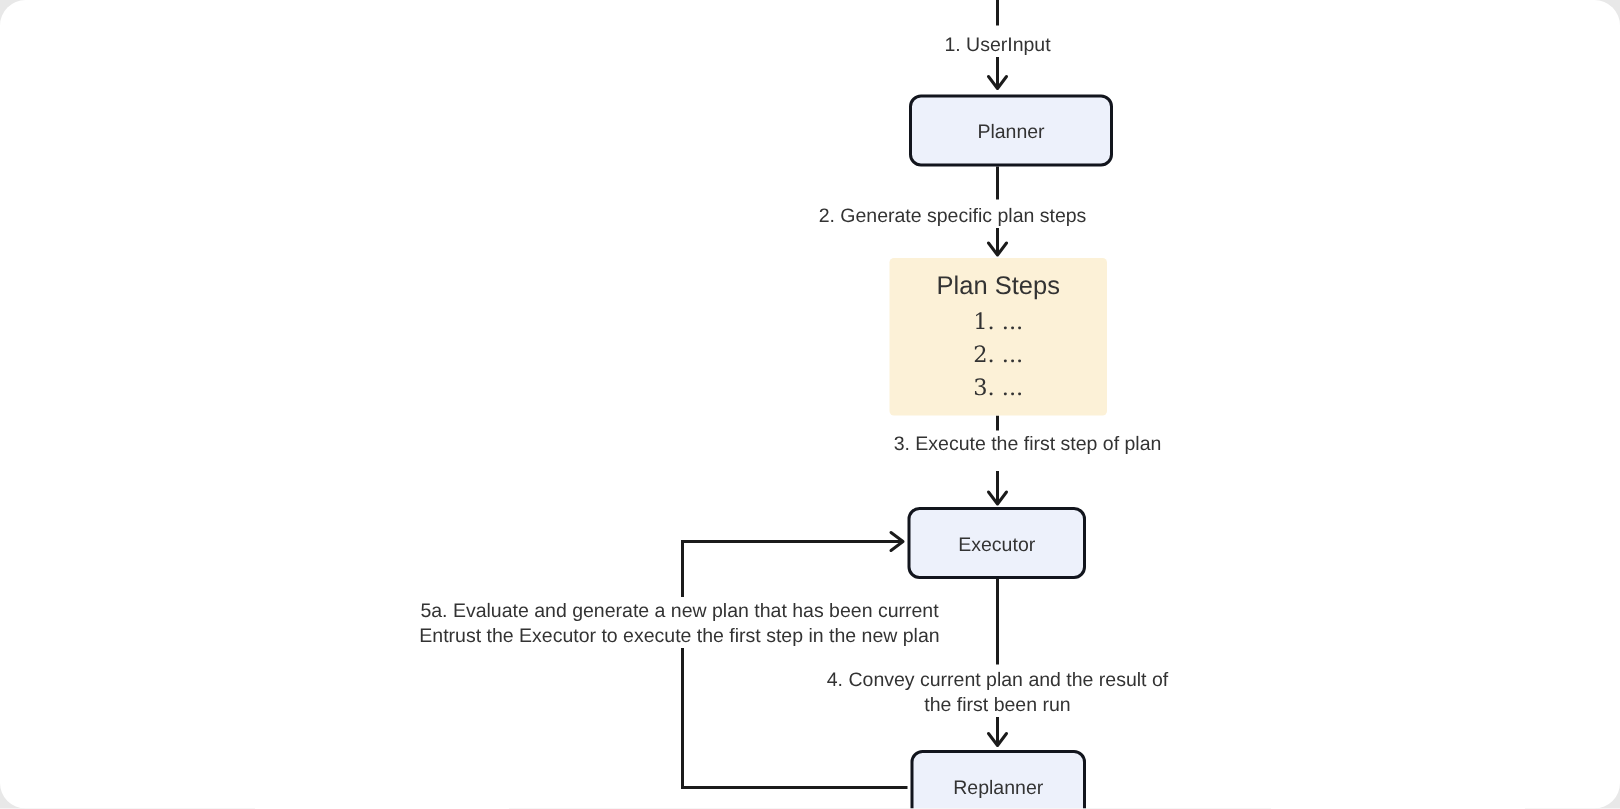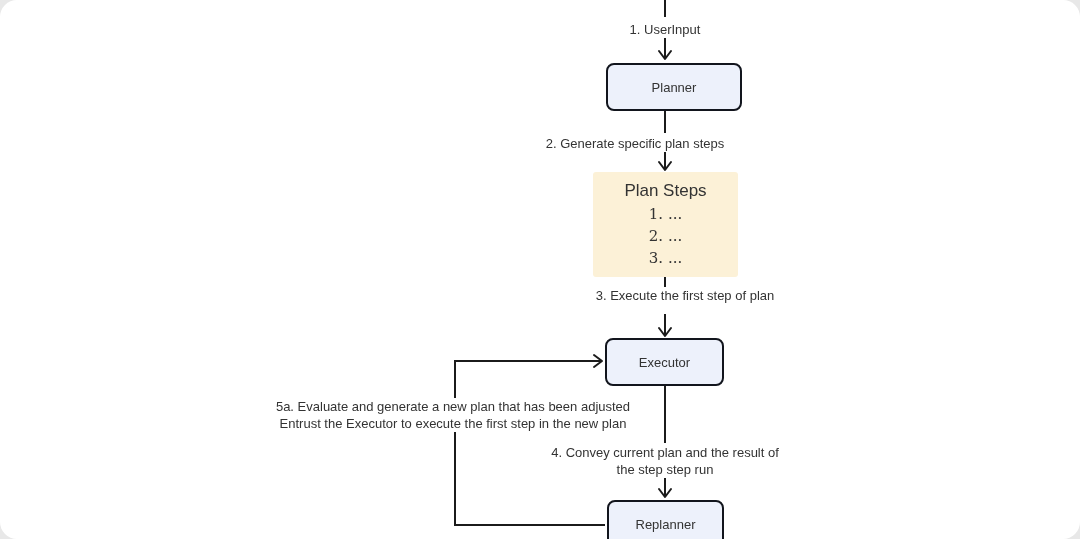--- a/index.html
+++ b/index.html
@@ -115,26 +115,26 @@
     <div class="note-item">3. ...</div>
   </div>
 
   <div class="edge-label lbl-3">3. Execute the first step of plan</div>
 
   <div class="node executor">
     <span>Executor</span>
   </div>
 
   <div class="edge-label lbl-5a">
-    <div>5a. Evaluate and generate a new plan that has been adjusted</div>
+    <div>5a. Evaluate and generate a new plan that has been current</div>
     <div>Entrust the Executor to execute the first step in the new plan</div>
   </div>
 
   <div class="edge-label lbl-4">
     <div>4. Convey current plan and the result of</div>
-    <div>the step step run</div>
+    <div>the first been run</div>
   </div>
 
   <div class="node replanner">
     <span>Replanner</span>
   </div>
 
 </div>
 
 </body></html>

